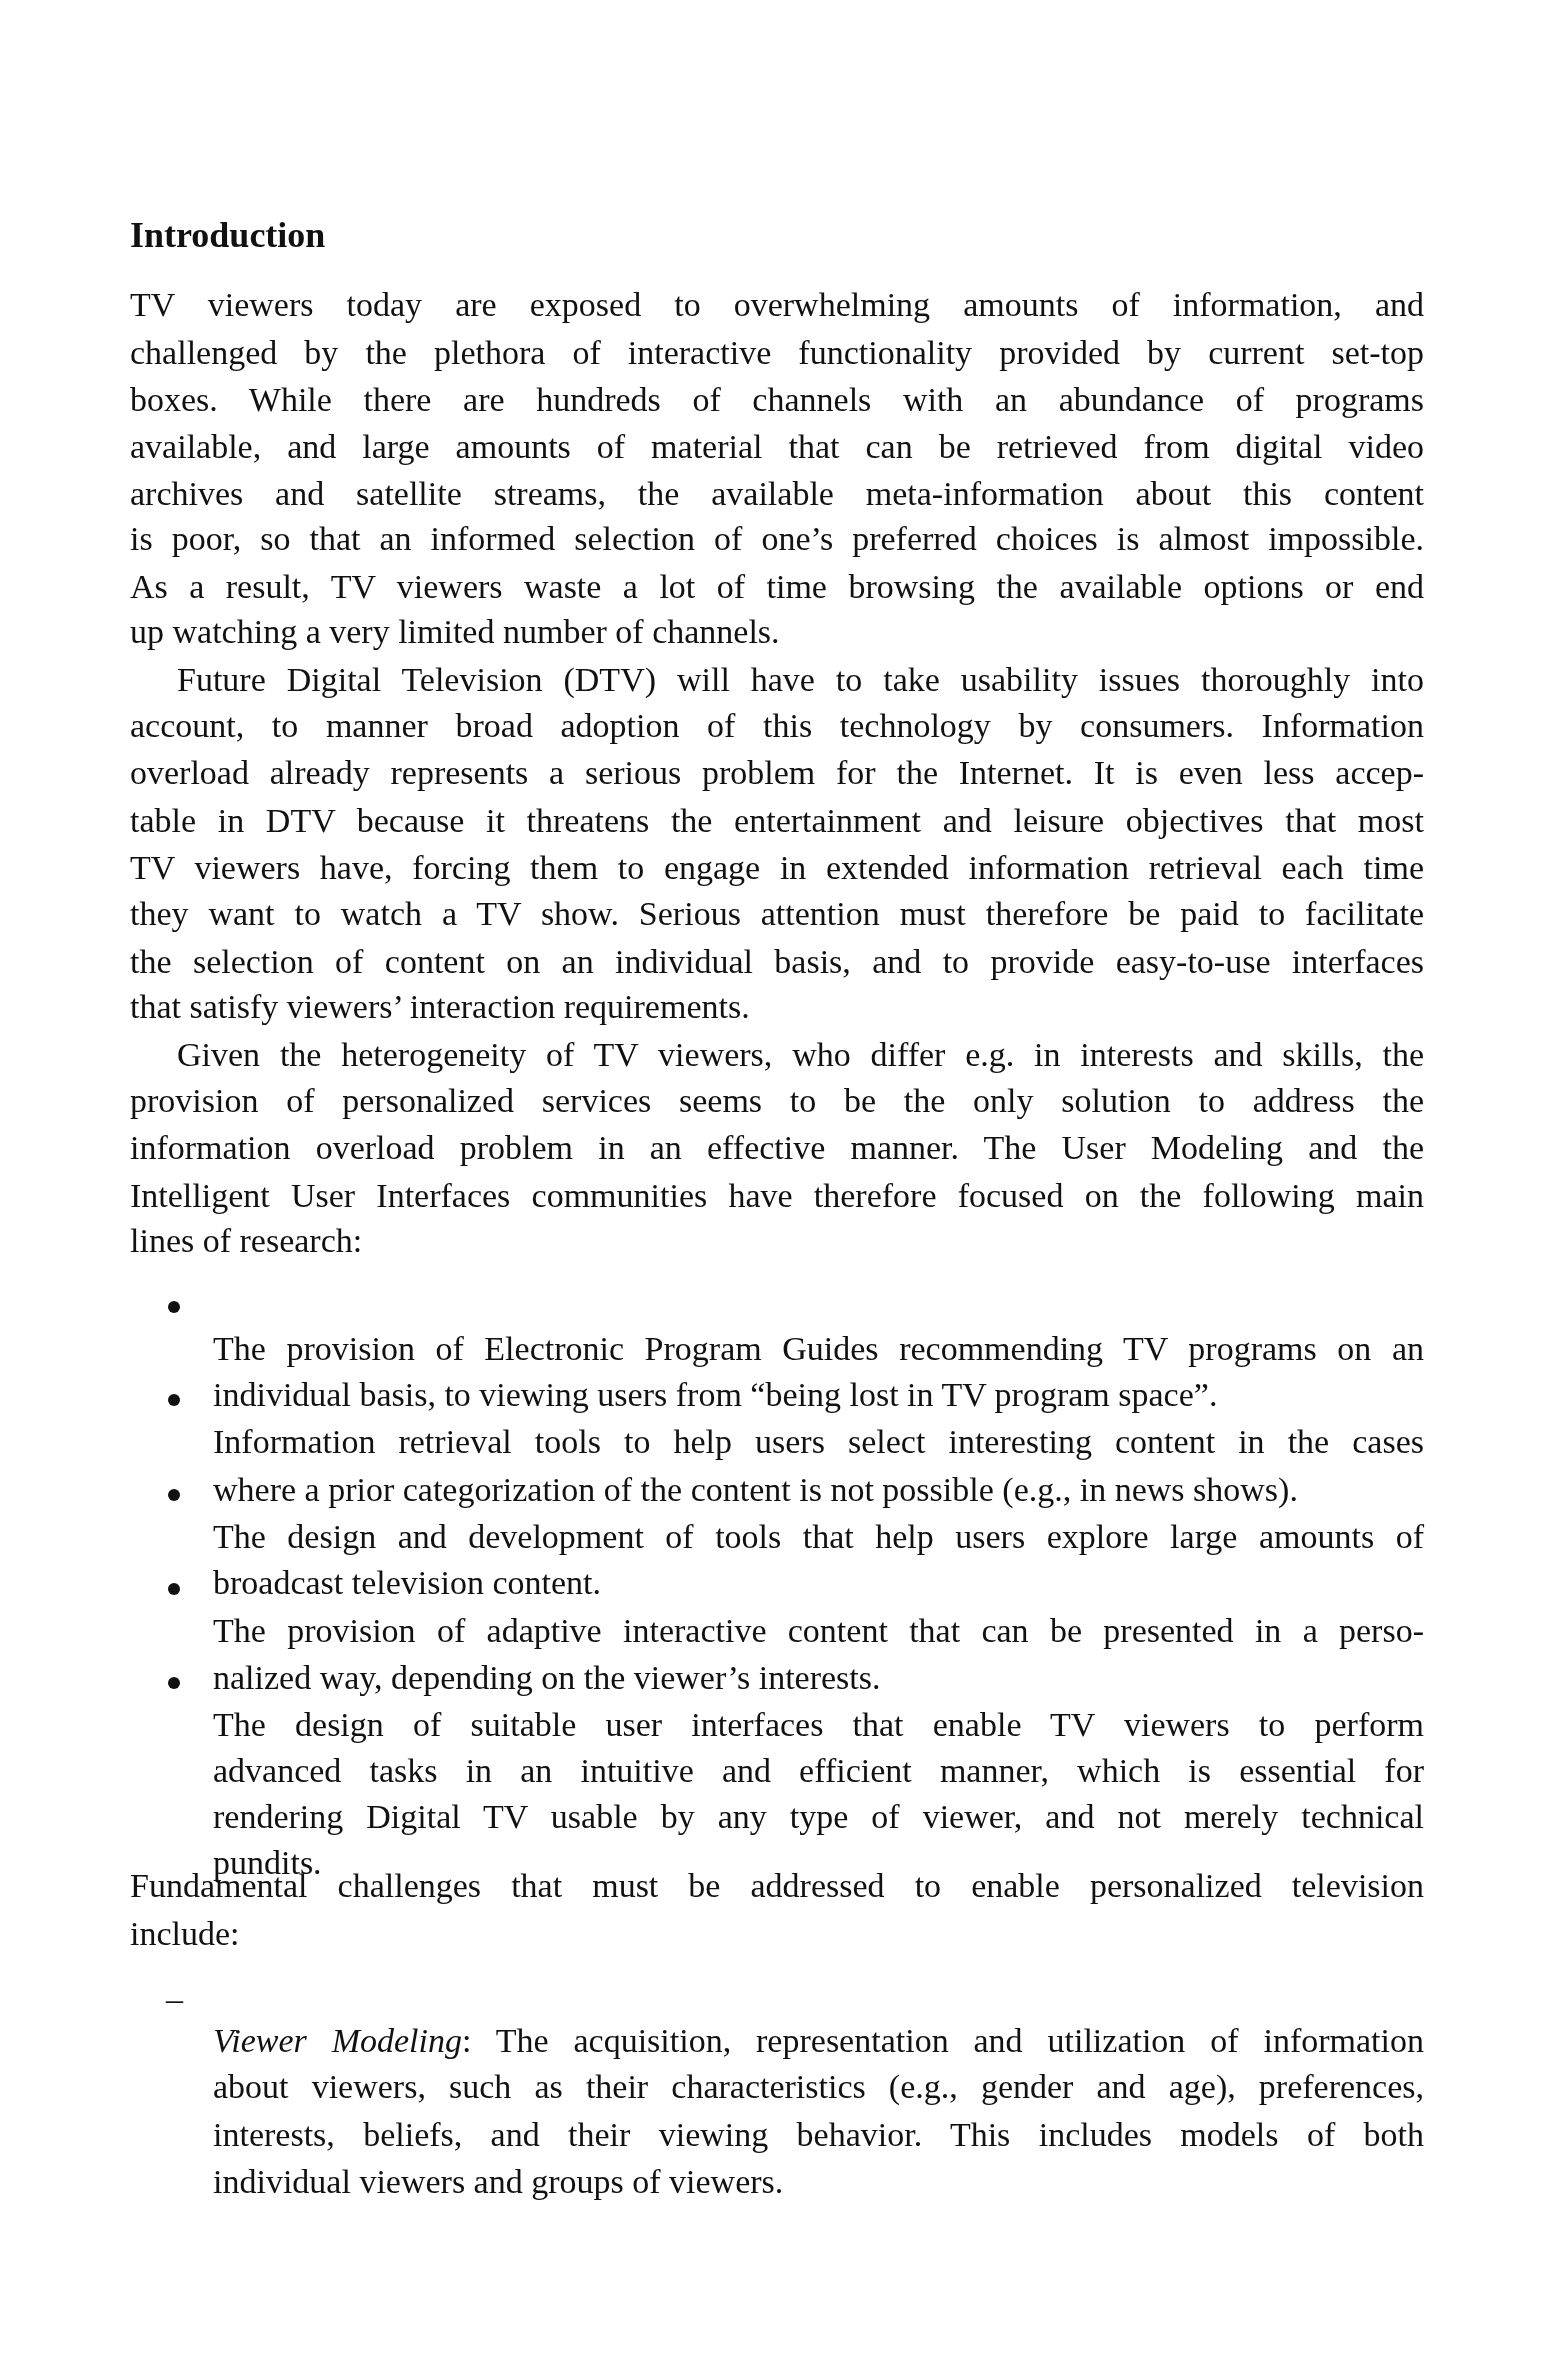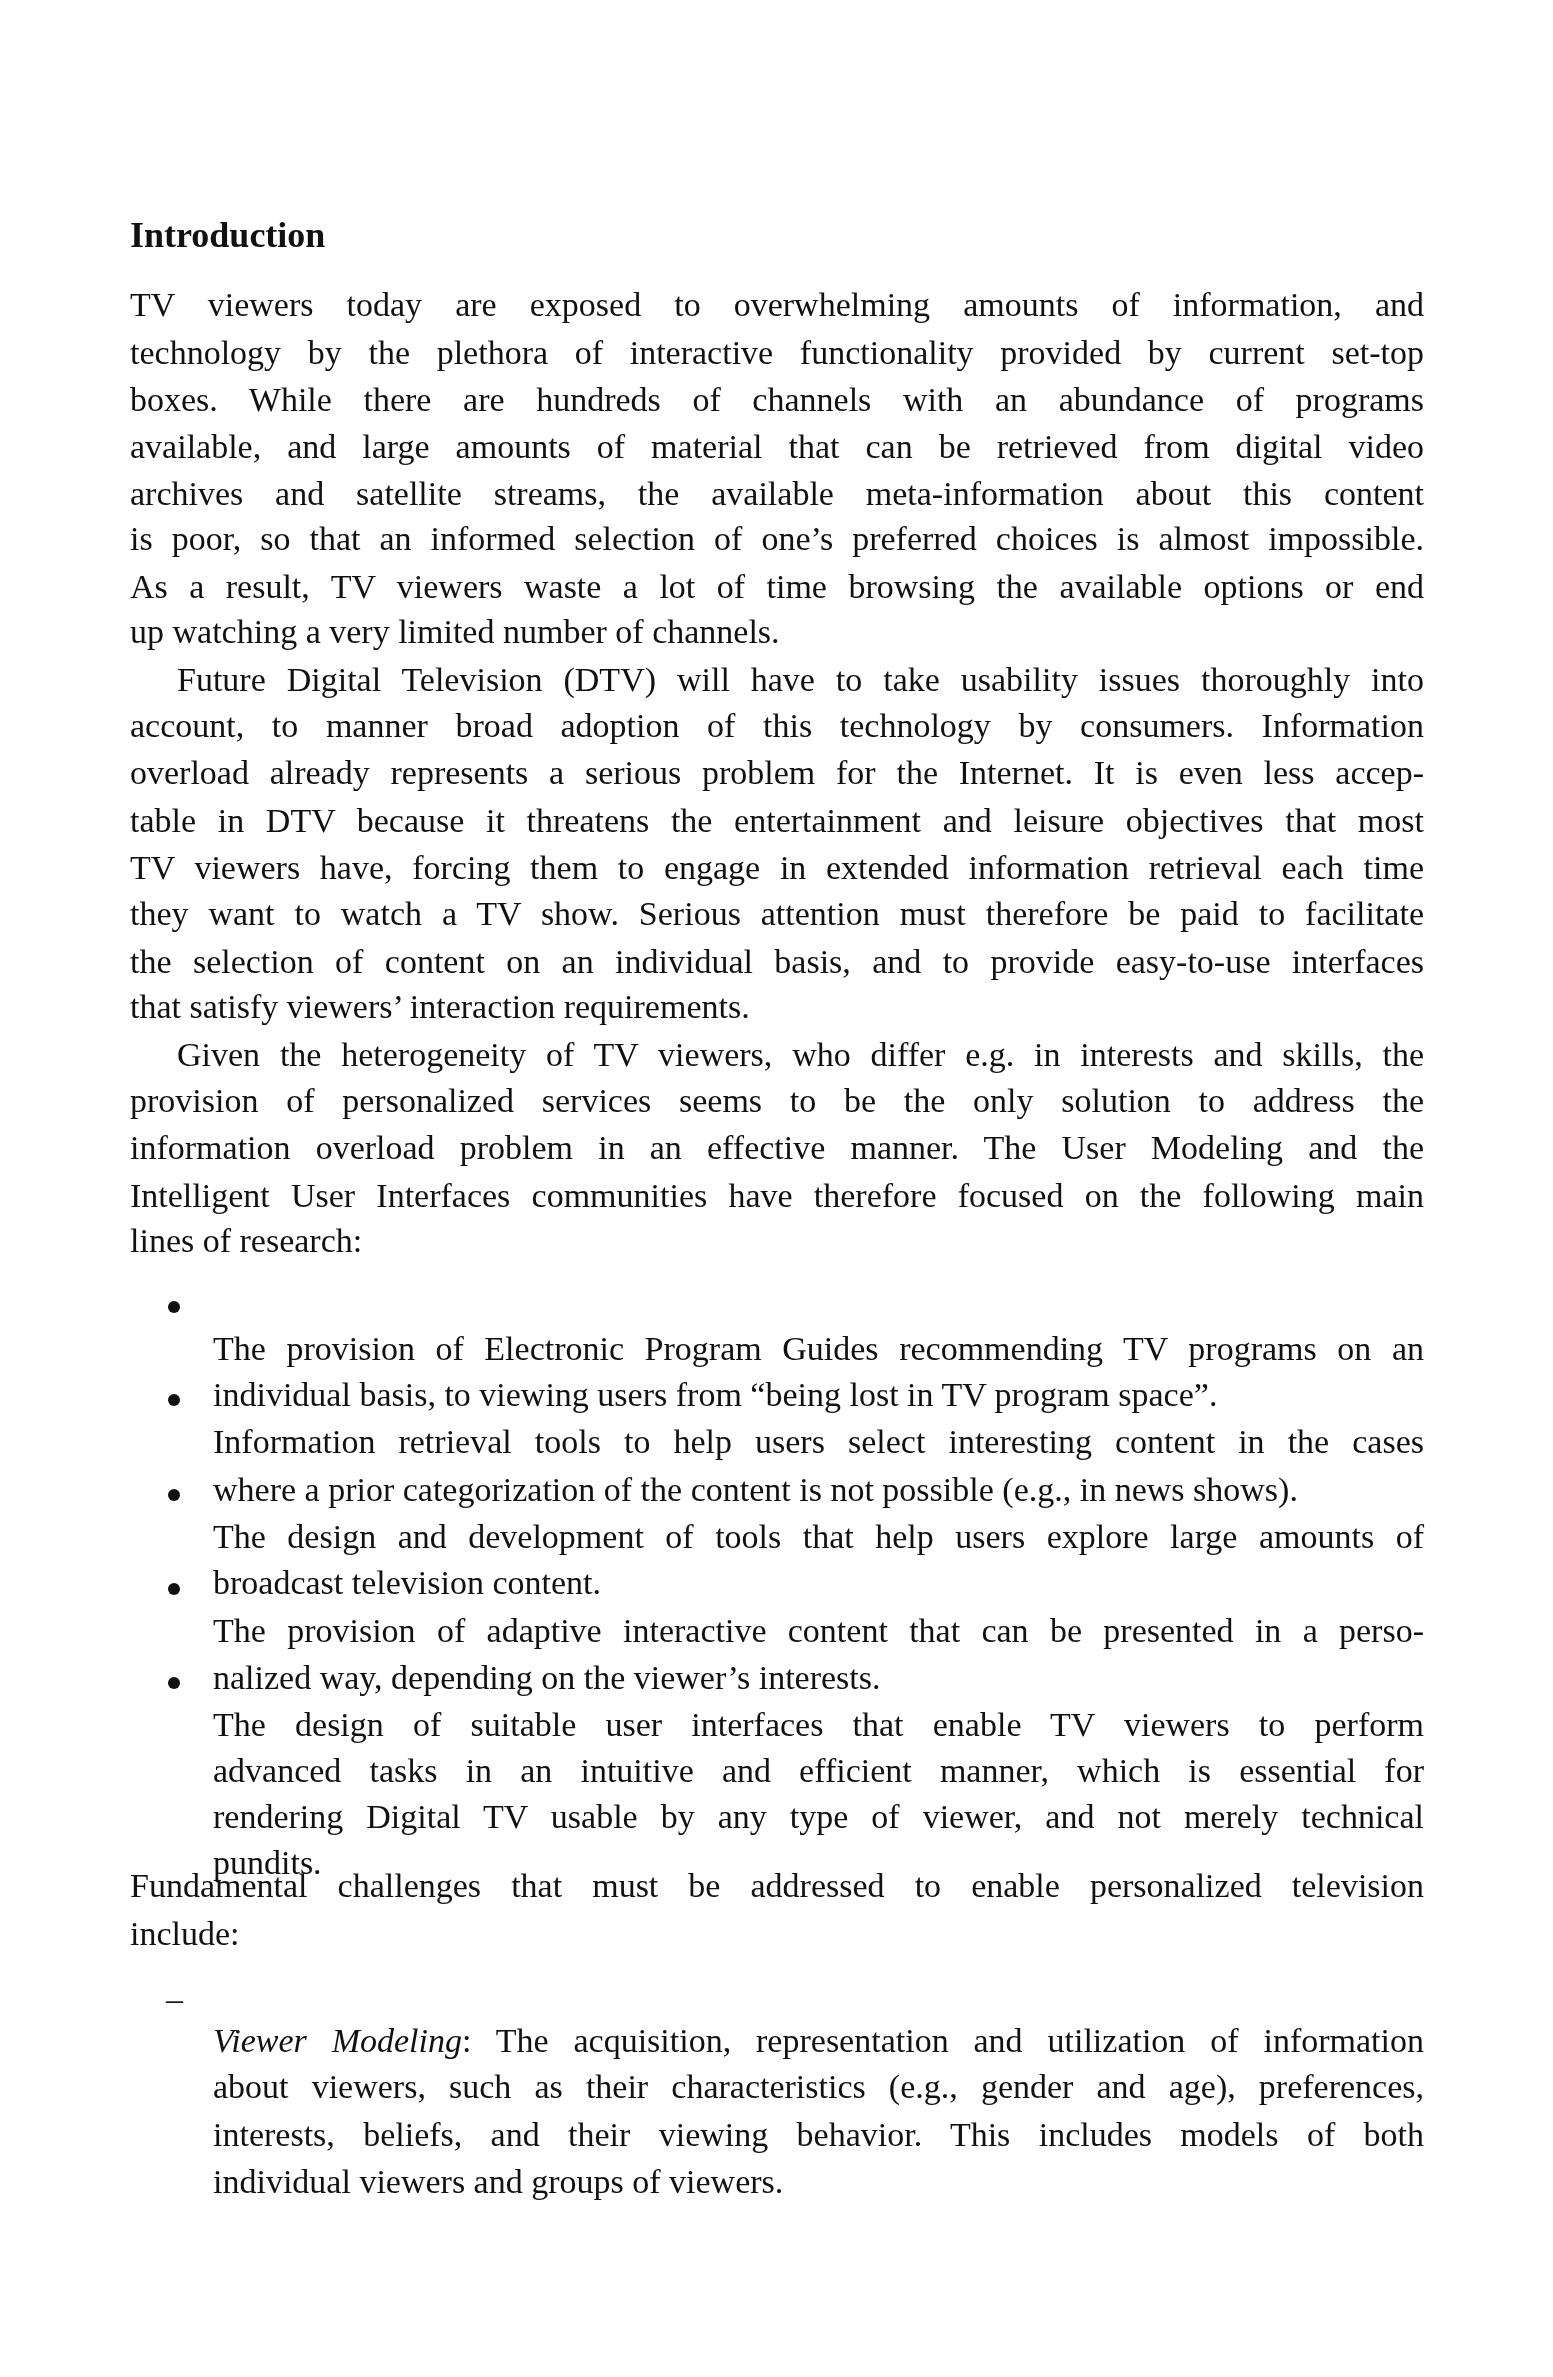--- a/index.html
+++ b/index.html
@@ -21,21 +21,21 @@
 </style>
 </head>
 <body>
 
 <div class="page">
 
   <div class="heading">Introduction</div>
 
   <div>
     <div class="line l-body" style="top:281px">TV viewers today are exposed to overwhelming amounts of information, and</div>
-    <div class="line l-body" style="top:329px">technology by the plethora of interactive functionality provided by current set-top</div>
+    <div class="line l-body" style="top:329px">challenged by the plethora of interactive functionality provided by current set-top</div>
     <div class="line l-body" style="top:376px">boxes. While there are hundreds of channels with an abundance of programs</div>
     <div class="line l-body" style="top:423px">available, and large amounts of material that can be retrieved from digital video</div>
     <div class="line l-body" style="top:470px">archives and satellite streams, the available meta-information about this content</div>
     <div class="line l-body" style="top:515px">is poor, so that an informed selection of one’s preferred choices is almost impossible.</div>
     <div class="line l-body" style="top:563px">As a result, TV viewers waste a lot of time browsing the available options or end</div>
     <div class="line l-body last" style="top:608px">up watching a very limited number of channels.</div>
   </div>
 
   <div>
     <div class="line l-indent" style="top:656px">Future Digital Television (DTV) will have to take usability issues thoroughly into</div>

